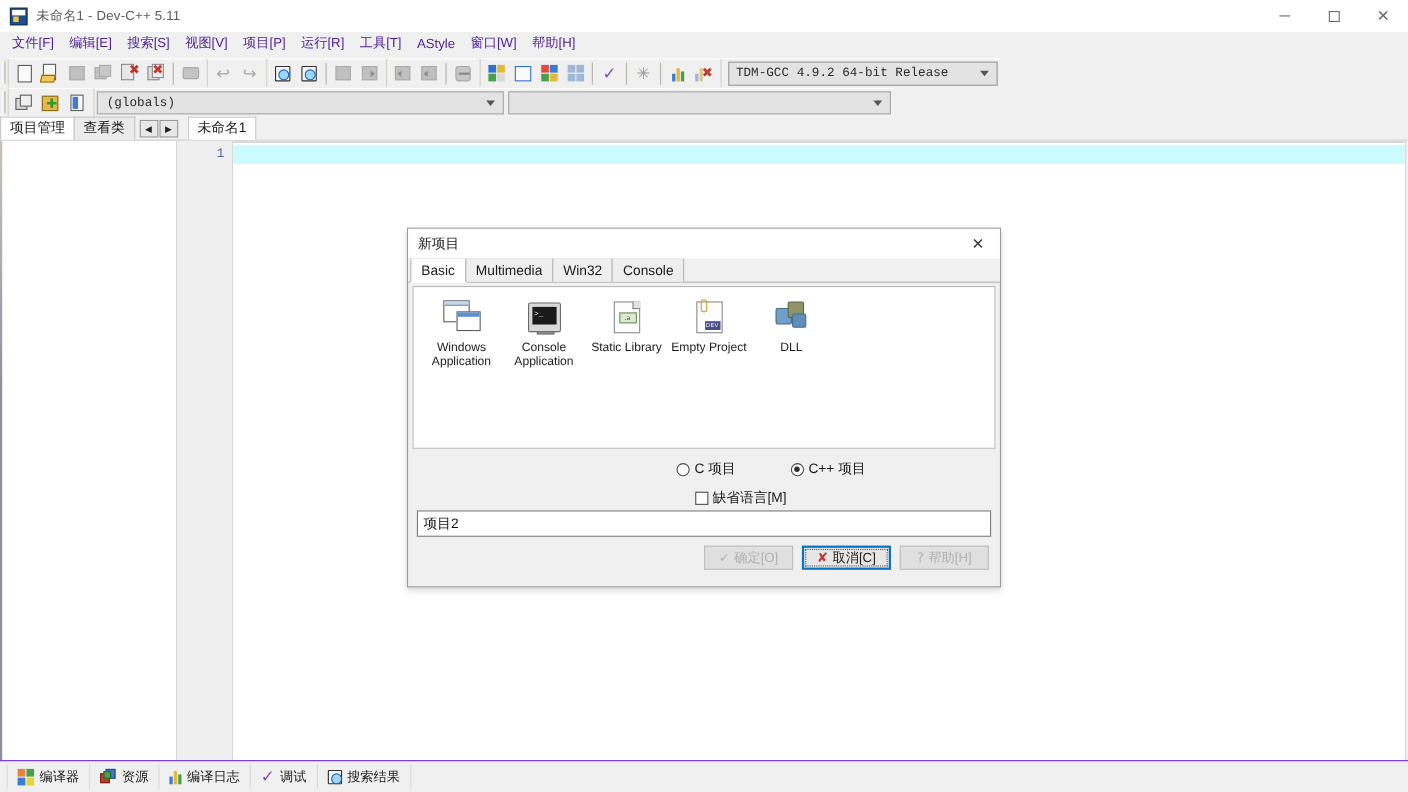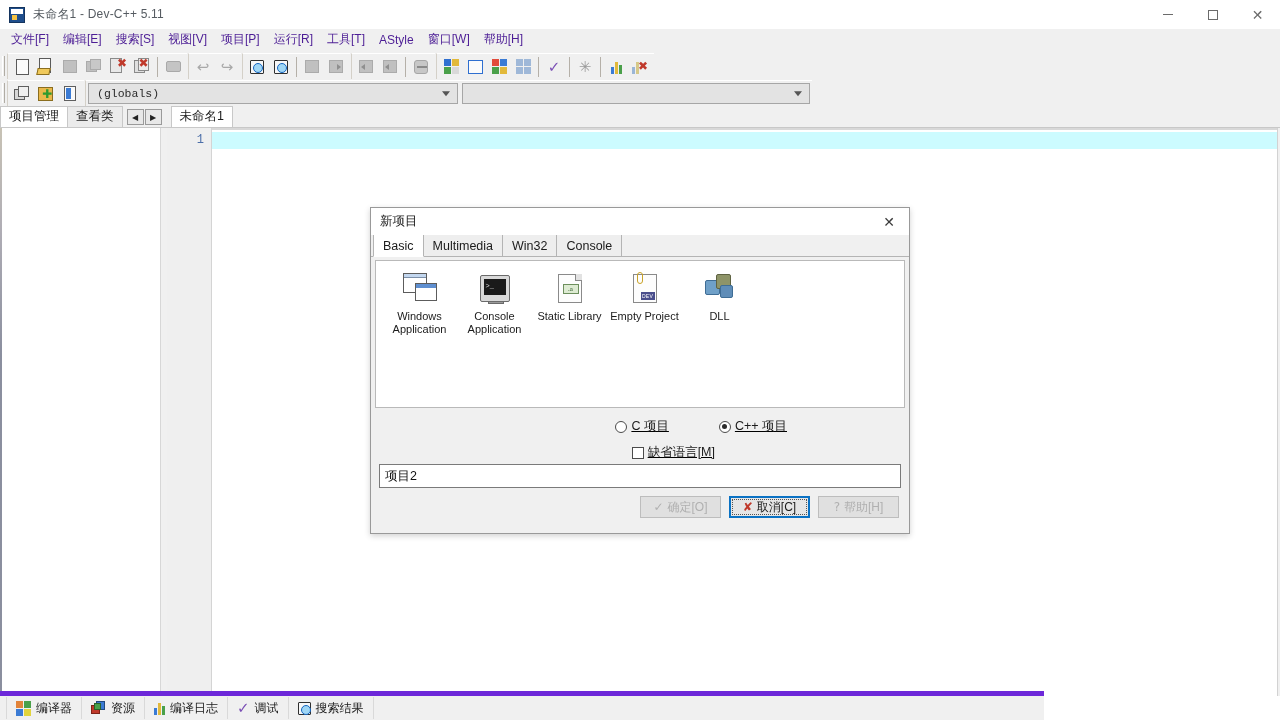--- a/index.html
+++ b/index.html
@@ -171,22 +171,22 @@
     height: 17px; background: #ccfbff; width: 100%;
   }
   #editor-topborder {
     position:absolute; left:0; top:0; right:0; height:2px; background:#d8d8d8;
   }
   #editor-rightborder { width: 3px; height: 568px; background: #f0f0f0; border-left:1px solid #d2d2d2;}
 
   
   #statusbar {
     position: absolute; left: 0; bottom: 0;
-    width: 1044px; height: 29px; background: #f0f0f0;
-    border-top: 5px solid #6d28d9;
+    width: 1280px; height: 29px; background: #f0f0f0;
+    border-top: 1px solid #6d28d9;
     display: flex; align-items: center;
   }
   .sb-item {
     display: flex; align-items: center; gap: 5px;
     padding: 0 9px; height: 22px;
     font-size: 12px; color: #1b1b1b;
     border-right: 1px solid #d9d9d9;
   }
   .sb-item:first-child { border-left: 1px solid #d9d9d9; margin-left: 6px;}
 
@@ -252,21 +252,21 @@
   .pi-doc .fold { position:absolute; right:-1px; top:-1px; width:7px; height:7px; background:#e2e2e2; border-left:1px solid #8a8a8a; border-bottom:1px solid #8a8a8a;}
   .pi-doc .ab { position:absolute; left:4px; top:9px; width:16px; height:10px; background:#ddebd2; border:1px solid #6d8f5d; font-size:7px; color:#23501f; text-align:center; line-height:9px; font-family:"Liberation Serif",serif;}
   .pi-puz { position:relative; width:30px; height:28px; }
   .pi-puz .p1 { position:absolute; left:0; top:6px; width:15px; height:15px; background:#6fa0c8; border:1px solid #3f6d95; border-radius:2px;}
   .pi-puz .p2 { position:absolute; left:11px; top:0px; width:15px; height:15px; background:#8e9468; border:1px solid #5f6343; border-radius:2px;}
   .pi-puz .p3 { position:absolute; left:15px; top:11px; width:13px; height:13px; background:#5f8db8; border:1px solid #3f6d95; border-radius:2px;}
   .pi-empty { width: 24px; height: 29px; background:#fdfdfd; border:1px solid #8a8a8a; position:relative; }
   .pi-empty .clip { position:absolute; left:3px; top:-3px; width:6px; height:12px; border:1.5px solid #c9a227; border-radius:3px; background:transparent;}
   .pi-empty .dev { position:absolute; right:1px; bottom:2px; width:14px; height:8px; background:#4a4e8c; color:#fff; font-size:5px; text-align:center; line-height:8px; letter-spacing:.3px;}
 
-  #dlg-options { padding: 10px 0 0 0; position: relative; height: 56px; text-decoration: underline;}
+  #dlg-options { padding: 10px 0 0 0; position: relative; height: 56px;}
   .radio-row { display: flex; align-items: center; gap: 50px; justify-content: flex-end; padding-right: 122px;}
   .opt { display: flex; align-items: center; gap: 4px; font-size: 12.5px; color:#1b1b1b; }
   .radio-o { width: 12px; height: 12px; border: 1.4px solid #4b4b4b; border-radius: 50%; background:#fff; position: relative;}
   .radio-o.sel::after { content:""; position:absolute; left:2.5px; top:2.5px; width:5px; height:5px; border-radius:50%; background:#2b2b2b;}
   .cbx { width: 12px; height: 12px; border: 1.4px solid #4b4b4b; background:#fff; }
   .cb-row { display:flex; justify-content:flex-end; padding-right: 194px; margin-top: 9px;}
 
   #dlg-name-label { font-size: 12.5px; color:#1b1b1b; margin: 4px 0 3px 8px;}
   #dlg-name-input {
     margin: 0 8px; height: 24px; background:#ffffff; border:1px solid #7a7a7a;
@@ -455,20 +455,26 @@
         <div class="ic" style="width:16px;height:15px;">
           <div class="bars" style="position:absolute;left:0;top:1px;">
             <span style="height:7px;background:#9bb6d6"></span>
             <span style="height:12px;background:#d6c98a"></span>
           </div>
           <span class="ic-redx" style="right:0px;top:2px;">✖</span>
         </div>
       </div>
     </div>
 
+    <div class="tbgroup">
+      <div class="compiler-combo">
+        <span>TDM-GCC 4.9.2 64-bit Release</span>
+        <span class="combo-caret"></span>
+      </div>
+    </div>
   </div>
 
   <div id="tbrow2">
     <div class="tbgrip"></div>
     <div class="tbgroup">
       <div class="tbbtn">
         <div class="ic" style="width:16px;height:16px;">
           <div style="position:absolute;left:0;top:3px;width:11px;height:11px;background:#d8d8d8;border:1px solid #5f5f5f;"></div>
           <div style="position:absolute;left:4px;top:0;width:11px;height:11px;background:#f0f0f0;border:1px solid #5f5f5f;"></div>
         </div>

